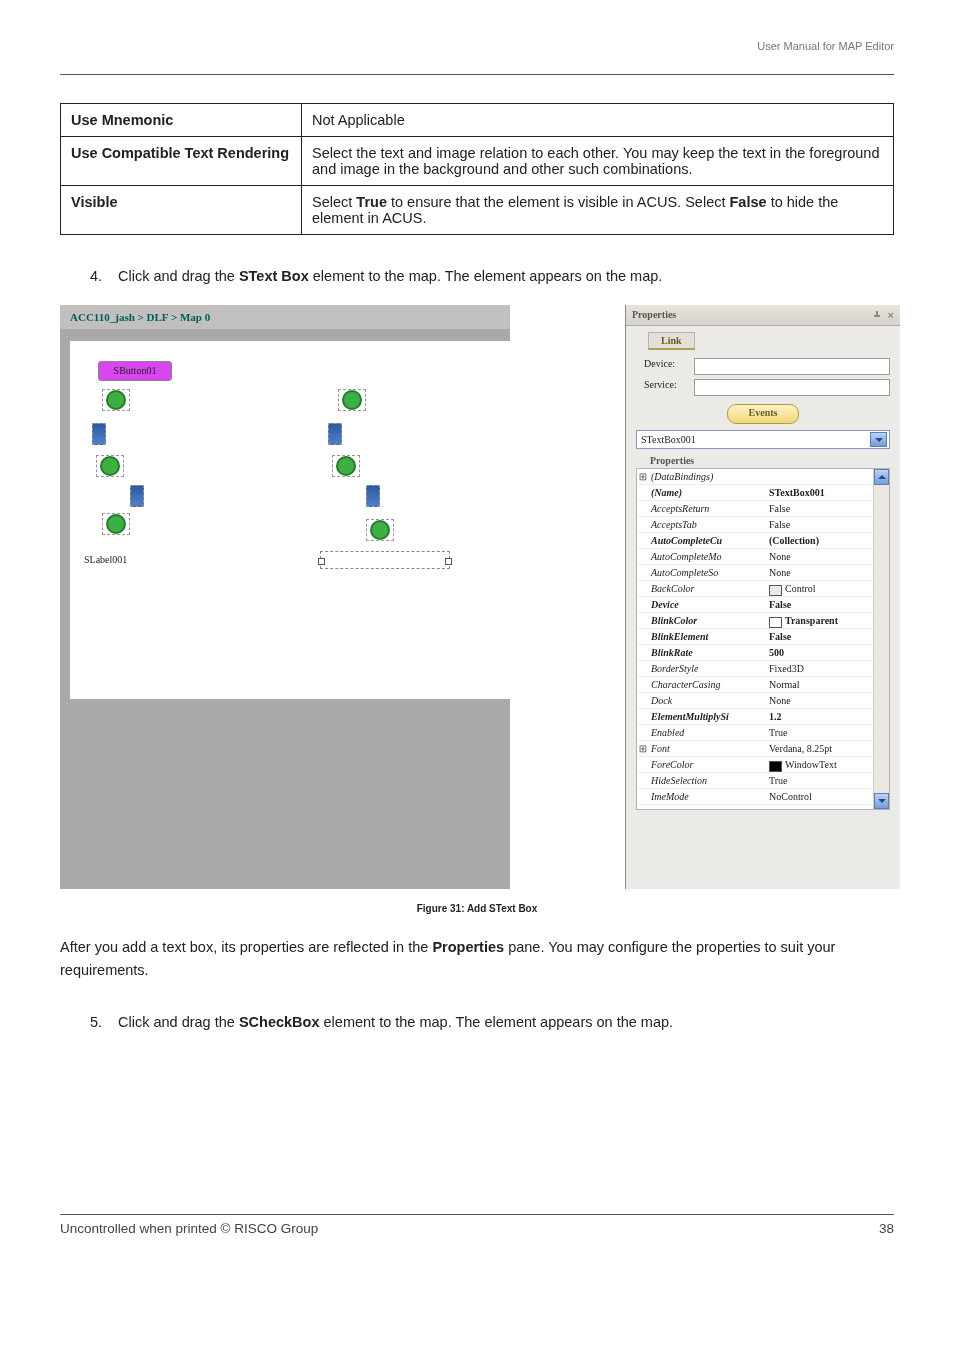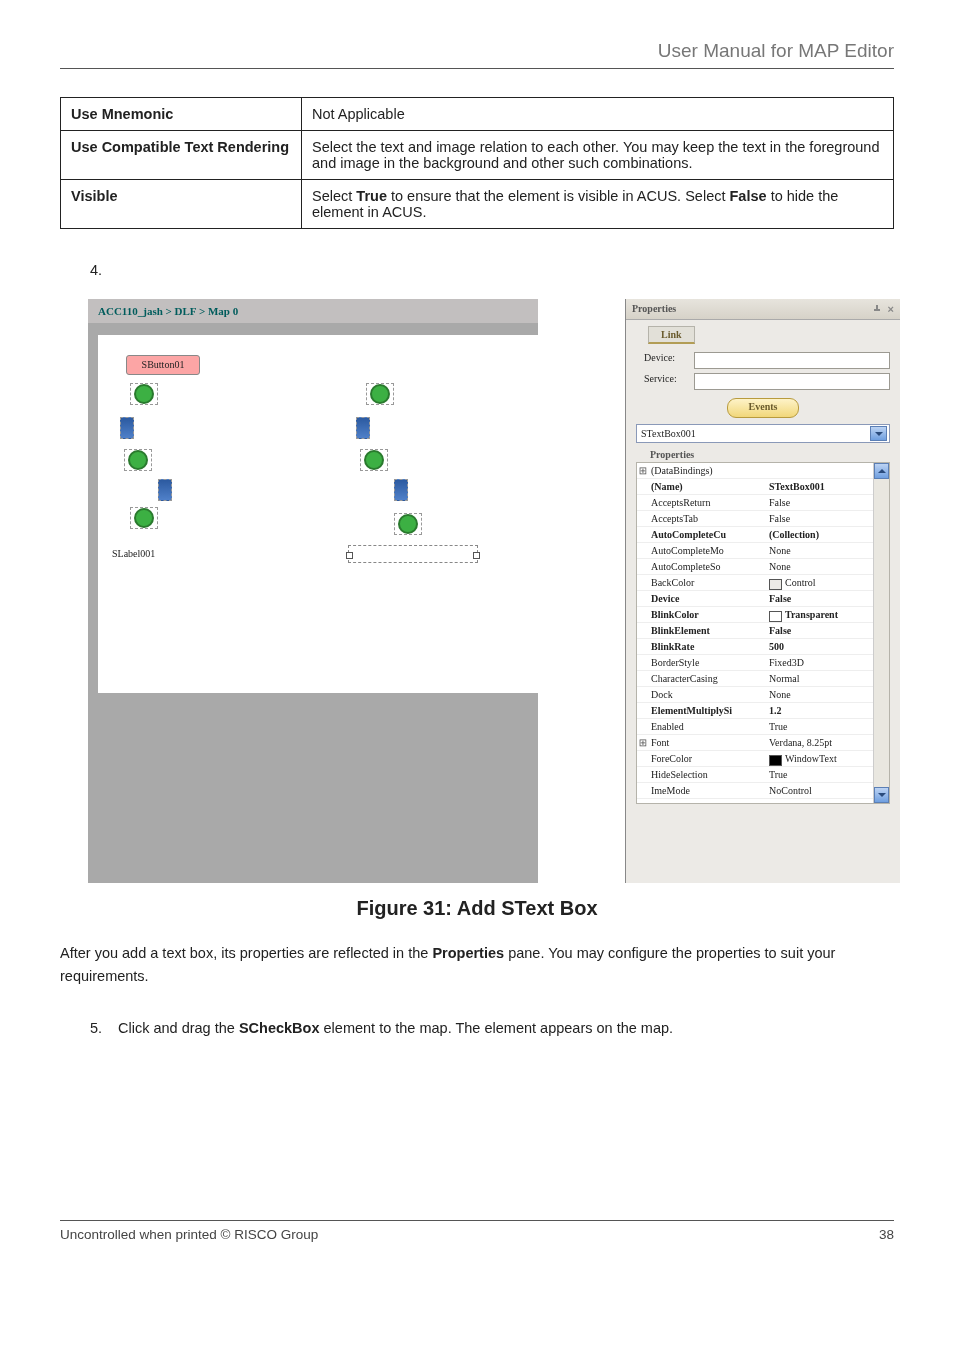--- a/index.html
+++ b/index.html
@@ -1,31 +1,31 @@
 <!DOCTYPE html>
 <html><head>
 <meta charset="utf-8">
 <style>
   html,body{margin:0;padding:0;background:#fff;}
   body{font-family:"Segoe UI",Arial,sans-serif;color:#222;width:954px;margin:0 auto;}
   .page{padding:40px 60px 60px 60px;}
-  .header-line{border-bottom:1.5px solid #555;margin-bottom:28px;padding-bottom:6px;text-align:right;color:#777;font-size:19px;}
+  .header-line{border-bottom:1.5px solid #555;margin-bottom:28px;padding-bottom:22px;text-align:right;color:#777;font-size:11px;}
   table.tbl{width:100%;border-collapse:collapse;border:1.5px solid #222;}
   table.tbl td{border:1.5px solid #222;padding:8px 10px;vertical-align:top;font-size:14.5px;}
   table.tbl td.lbl{font-weight:bold;width:220px;}
   .body-text{font-size:14.5px;line-height:1.55;}
   .step{display:flex;margin:30px 0 18px 30px;}
   .step-num{width:28px;flex:none;}
   .screenshot{margin:4px 0 10px 0;width:840px;height:584px;border:none;position:relative;background:#fff;}
   
-  .editor{position:absolute;left:0;top:0;width:450px;height:100%;background:#a9a9a9;margin-left:28px;}
+  .editor{position:absolute;left:0;top:0;width:450px;height:100%;background:#a9a9a9;}
   .editor-title{position:absolute;left:0;top:0;right:0;height:24px;background:#c2bfbf;color:#005c5c;font:bold 11px Verdana;line-height:24px;padding-left:10px;}
   .canvas{position:absolute;left:10px;top:36px;width:540px;height:358px;background:#fff;}
   .el{position:absolute;box-sizing:border-box;}
-  .sbutton{left:28px;top:20px;width:74px;height:20px;border:1px solid #888;background:#fca5a5;font:10px Verdana;text-align:center;line-height:18px;border-radius:3px;}
+  .sbutton{left:28px;top:20px;width:74px;height:20px;border:1px solid #888;background:#d946ef;font:10px Verdana;text-align:center;line-height:18px;border-radius:3px;}
   .slabel{left:14px;top:213px;font:10px Verdana;}
   .stextbox{left:250px;top:210px;width:130px;height:18px;border:1px dashed #888;background:#fff;}
   .handle{position:absolute;width:5px;height:5px;background:#fff;border:1px solid #555;}
   .stextbox .h1{left:-3px;top:6px;} .stextbox .h2{right:-3px;top:6px;}
   .led{width:28px;height:22px;border:1px dashed #999;background:#fff;display:flex;align-items:center;justify-content:center;}
   .led-dot{width:16px;height:16px;border-radius:50%;background:#3cb043;border:2px solid #2a7a2e;}
   .led-dot.r{background:#3cb043;}
   .bar{width:14px;height:22px;border:1px dashed #999;background:linear-gradient(#2c5aa0,#4f80c9);}
   
   .props{position:absolute;right:0;top:0;width:274px;height:100%;background:#eceae6;border-left:1px solid #888;font:10px Verdana;}
@@ -41,30 +41,30 @@
   .field-row .inp{flex:1;height:15px;background:#fff;border:1px solid #9c9a92;}
   .events-btn{display:block;width:70px;margin:8px auto 6px auto;height:18px;background:linear-gradient(#fef3c8,#f1d77a);border:1px solid #b89b3e;border-radius:9px;text-align:center;line-height:16px;color:#6a5b2d;font-weight:bold;}
   .combo{margin:4px 10px;height:17px;background:#fff;border:1px solid #8a99b8;display:flex;align-items:center;justify-content:space-between;padding:0 2px 0 4px;}
   .combo .dd{width:15px;height:13px;background:linear-gradient(#bcd3f3,#6f9fe0);border:1px solid #5b7fb5;display:flex;align-items:center;justify-content:center;}
   .combo .dd::after{content:"";border-left:4px solid transparent;border-right:4px solid transparent;border-top:4px solid #2a4b7c;}
   .section-hdr{margin:6px 10px 2px 24px;font-weight:bold;color:#555;}
   .grid-wrap{position:relative;margin:0 10px;}
   .grid{border:1px solid #b5b3aa;background:#fff;max-height:340px;overflow:hidden;}
   .grow{display:flex;height:15px;line-height:15px;border-bottom:1px solid #eee;}
   .grow .exp{width:12px;text-align:center;color:#555;flex:none;}
-  .grow .k{width:118px;padding-left:2px;flex:none;overflow:hidden;white-space:nowrap;}
+  .grow .k{width:118px;padding-left:2px;flex:none;overflow:hidden;white-space:nowrap;font-style:italic;}
   .grow .v{flex:1;overflow:hidden;white-space:nowrap;}
   .grow.b .k,.grow.b .v{font-weight:bold;}
   .sw{display:inline-block;width:11px;height:9px;border:1px solid #555;vertical-align:middle;margin-right:3px;}
   .sb{position:absolute;right:1px;top:1px;width:15px;bottom:1px;background:#e9e7e0;border-left:1px solid #ccc;}
   .sb .ar{height:14px;background:linear-gradient(#bcd3f3,#6f9fe0);border:1px solid #5b7fb5;display:flex;align-items:center;justify-content:center;}
   .sb .ar.up::after{content:"";border-left:4px solid transparent;border-right:4px solid transparent;border-bottom:4px solid #2a4b7c;}
   .sb .ar.dn{position:absolute;bottom:0;left:0;right:0;}
   .sb .ar.dn::after{content:"";border-left:4px solid transparent;border-right:4px solid transparent;border-top:4px solid #2a4b7c;}
-  .caption{text-align:center;font-weight:bold;font-size:20px;margin:14px 0 22px 0;}
+  .caption{text-align:center;font-weight:bold;font-size:10px;margin:14px 0 22px 0;}
   .footer{display:flex;justify-content:space-between;border-top:1.5px solid #555;padding-top:6px;margin-top:180px;font-size:13.5px;color:#444;}
 </style>
 </head>
 <body>
 
 <div class="page">
 
   <div class="header-line">
     <span>User Manual for MAP Editor</span>
   </div>
@@ -83,20 +83,23 @@
       <td class="lbl">Visible</td>
       <td>
         <span>Select </span><b>True</b><span> to ensure that the element is visible in ACUS. Select </span><b>False</b><span> to hide the element in ACUS.</span>
       </td>
     </tr>
   </tbody>
     </table>
 
   <div class="step body-text">
     <div class="step-num">4.</div>
+    <div>
+      <span>Click and drag the </span><b>SText Box</b><span> element to the map. The element appears on the map.</span>
+    </div>
   </div>
 
   <div class="screenshot">
 
     <div class="editor">
       <div class="editor-title">ACC110_jash &gt; DLF &gt; Map 0</div>
       <div class="canvas">
         <div class="el sbutton">SButton01</div>
 
         <div class="el led" style="left:32px;top:48px;">

